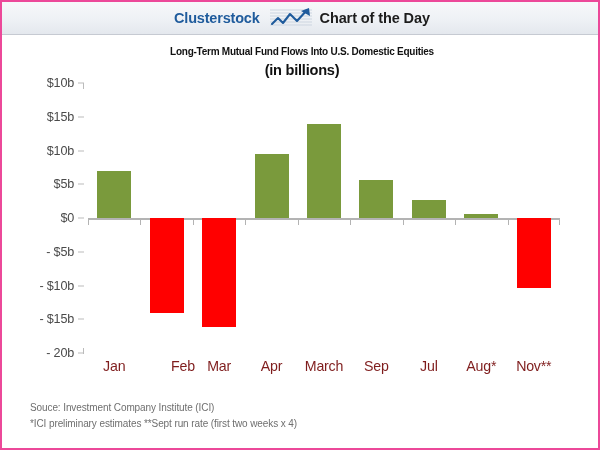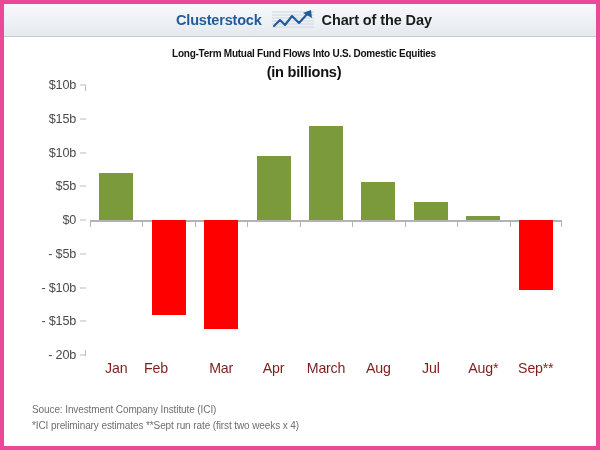--- a/index.html
+++ b/index.html
@@ -6,21 +6,21 @@
   html, body {
     margin: 0; padding: 0;
     width: 600px; height: 450px;
     font-family: "Liberation Sans", sans-serif;
     background: #ffffff;
   }
   #page {
     position: relative;
     width: 600px; height: 450px;
     background: #ffffff;
-    border: 4px solid #ec4899;
+    border: 2px solid #ec4899;
     overflow: hidden;
   }
 
   
   #header {
     position: absolute; left: 0; top: 0;
     width: 600px; height: 33px;
     background: linear-gradient(to bottom, #f7f8fa 0%, #eef1f5 55%, #e4e8ee 100%);
     border-bottom: 1px solid #c6cad2;
     display: flex; align-items: center; justify-content: center;
@@ -197,21 +197,21 @@
       <div class="bar pos" style="left: 376.333px; height: 4.05px; top: 130.95px;"></div>
       <div class="bar neg" style="left: 428.778px; height: 69.525px; top: 135px;"></div>
     </div>
 
   <div id="notes">
     <div>Souce: Investment Company Institute (ICI)</div>
     <div>*ICI preliminary estimates **Sept run rate (first two weeks x 4)</div>
   </div>
 
 <div class="xlabel" style="left: 112.222px;">Jan</div>
-    <div class="xlabel" style="left: 152px;">Feb</div>
+    <div class="xlabel" style="left: 181px;">Feb</div>
     <div class="xlabel" style="left: 217.111px;">Mar</div>
     <div class="xlabel" style="left: 269.556px;">Apr</div>
     <div class="xlabel" style="left: 322px;">March</div>
-    <div class="xlabel" style="left: 374.444px;">Aug</div>
+    <div class="xlabel" style="left: 374.444px;">Sep</div>
     <div class="xlabel" style="left: 426.889px;">Jul</div>
     <div class="xlabel" style="left: 479.333px;">Aug*</div>
-    <div class="xlabel" style="left: 531.778px;">Sep**</div>
+    <div class="xlabel" style="left: 531.778px;">Nov**</div>
   </div>
 
 </body></html>

